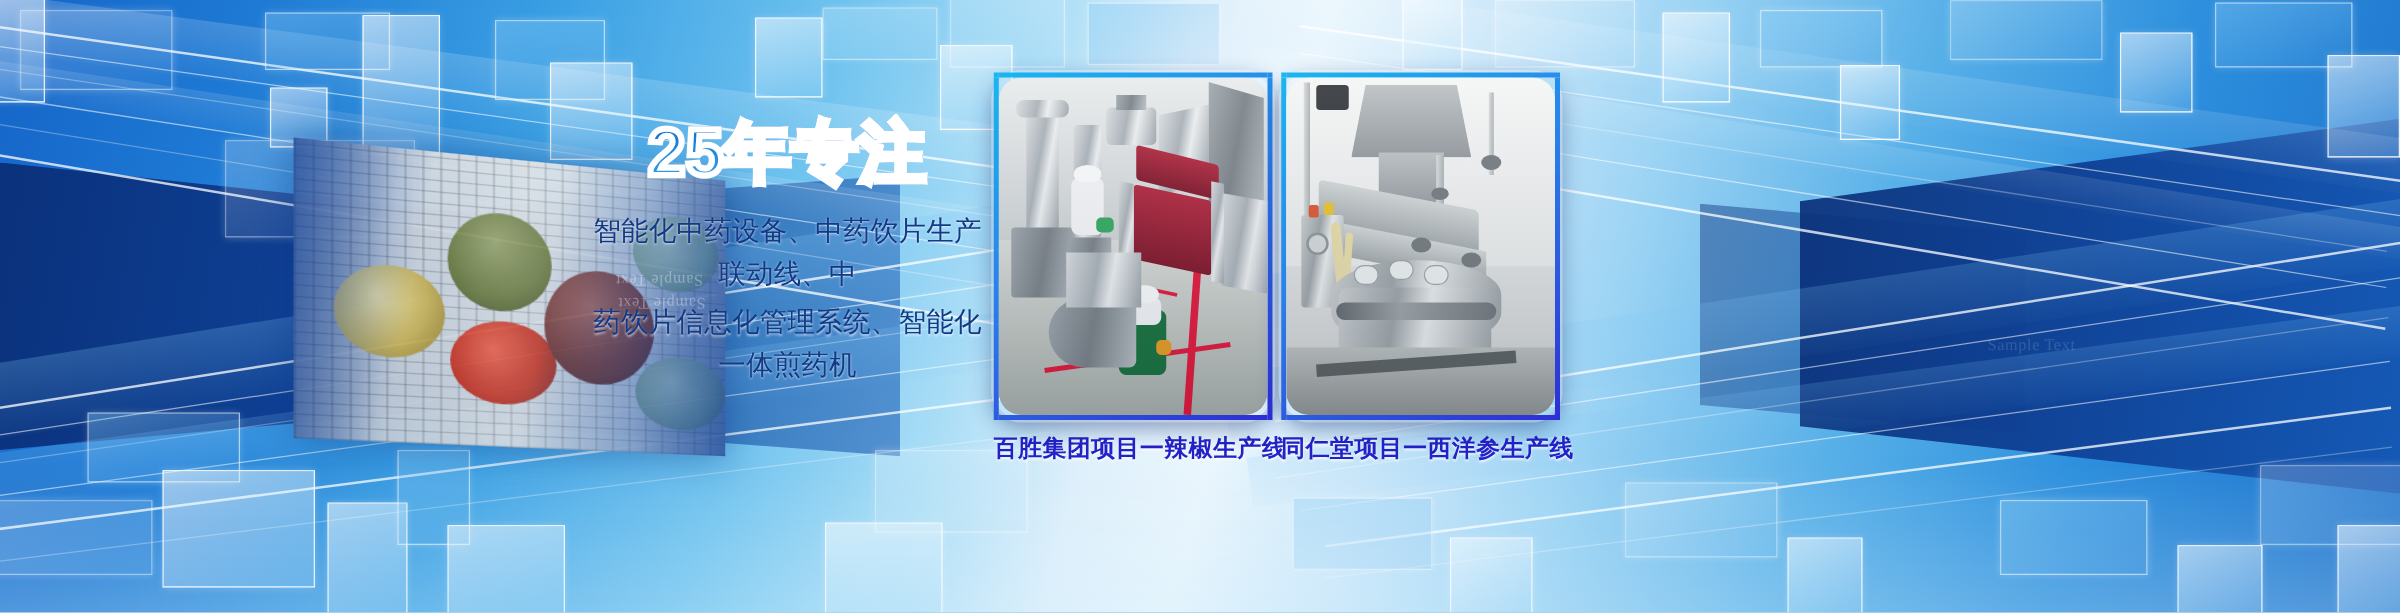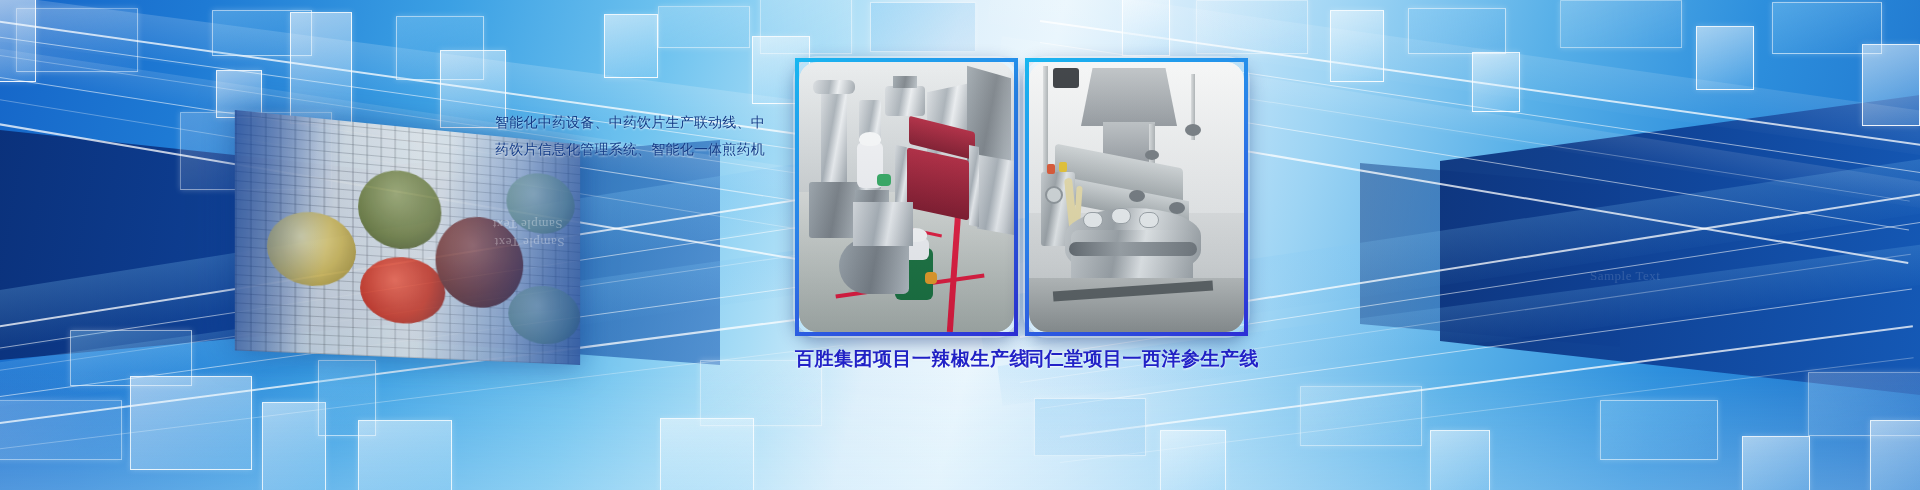--- a/index.html
+++ b/index.html
@@ -126,21 +126,21 @@
   .hl1{font-size:53px;height:56px;}
   .hl2{font-size:47px;height:52px;margin-top:2px;}
   .hl3{font-size:45px;height:50px;margin-top:2px;letter-spacing:4px;}
 
   .tagline{
     font-size:17.5px;font-weight:bold;color:#0d57ae;margin-top:7px;
     white-space:nowrap;letter-spacing:.3px;
     text-shadow:0 1px 2px rgba(255,255,255,.85),0 0 6px rgba(255,255,255,.9);
   }
   .body-line{
-    font-size:14px;color:#123a86;line-height:1.55;margin-top:5px;
+    font-size:22px;color:#123a86;line-height:1.55;margin-top:5px;
     letter-spacing:.2px;
     text-shadow:0 1px 2px rgba(255,255,255,.7);
   }
   .body-line.first{margin-top:16px;}
 
   
   .card{position:absolute;z-index:45;}
   .frame{
     position:relative;border-radius:22px;overflow:hidden;
     border:4px solid;
@@ -288,20 +288,23 @@
   <div class="glass dim" style="left:1034px;top:398px;width:110px;height:56px;"></div>
   <div class="glass" style="left:1160px;top:430px;width:64px;height:60px;"></div>
   <div class="glass faint" style="left:1300px;top:386px;width:120px;height:58px;"></div>
   <div class="glass" style="left:1430px;top:430px;width:58px;height:60px;"></div>
   <div class="glass dim" style="left:1600px;top:400px;width:116px;height:58px;"></div>
   <div class="glass" style="left:1742px;top:436px;width:66px;height:54px;"></div>
   <div class="glass faint" style="left:1808px;top:372px;width:112px;height:62px;"></div>
   <div class="glass" style="left:1870px;top:420px;width:50px;height:70px;"></div>
 
   <div class="copy">
+    <div class="hl hl1">
+      <span>25年专注</span>
+    </div>
     <div class="body-line first">智能化中药设备、中药饮片生产联动线、中</div>
     <div class="body-line">药饮片信息化管理系统、智能化一体煎药机</div>
   </div>
 
   <div class="card" style="left:795px;top:58px;width:215px;">
     <div class="frame" style="width:215px;height:270px;">
       <div class="frame-inner">
         <div class="photo1 p1">
           <div class="floor"></div>
           <div class="red-line" style="left:36px;top:222px;width:150px;height:4px;transform:rotate(-8deg);"></div>

